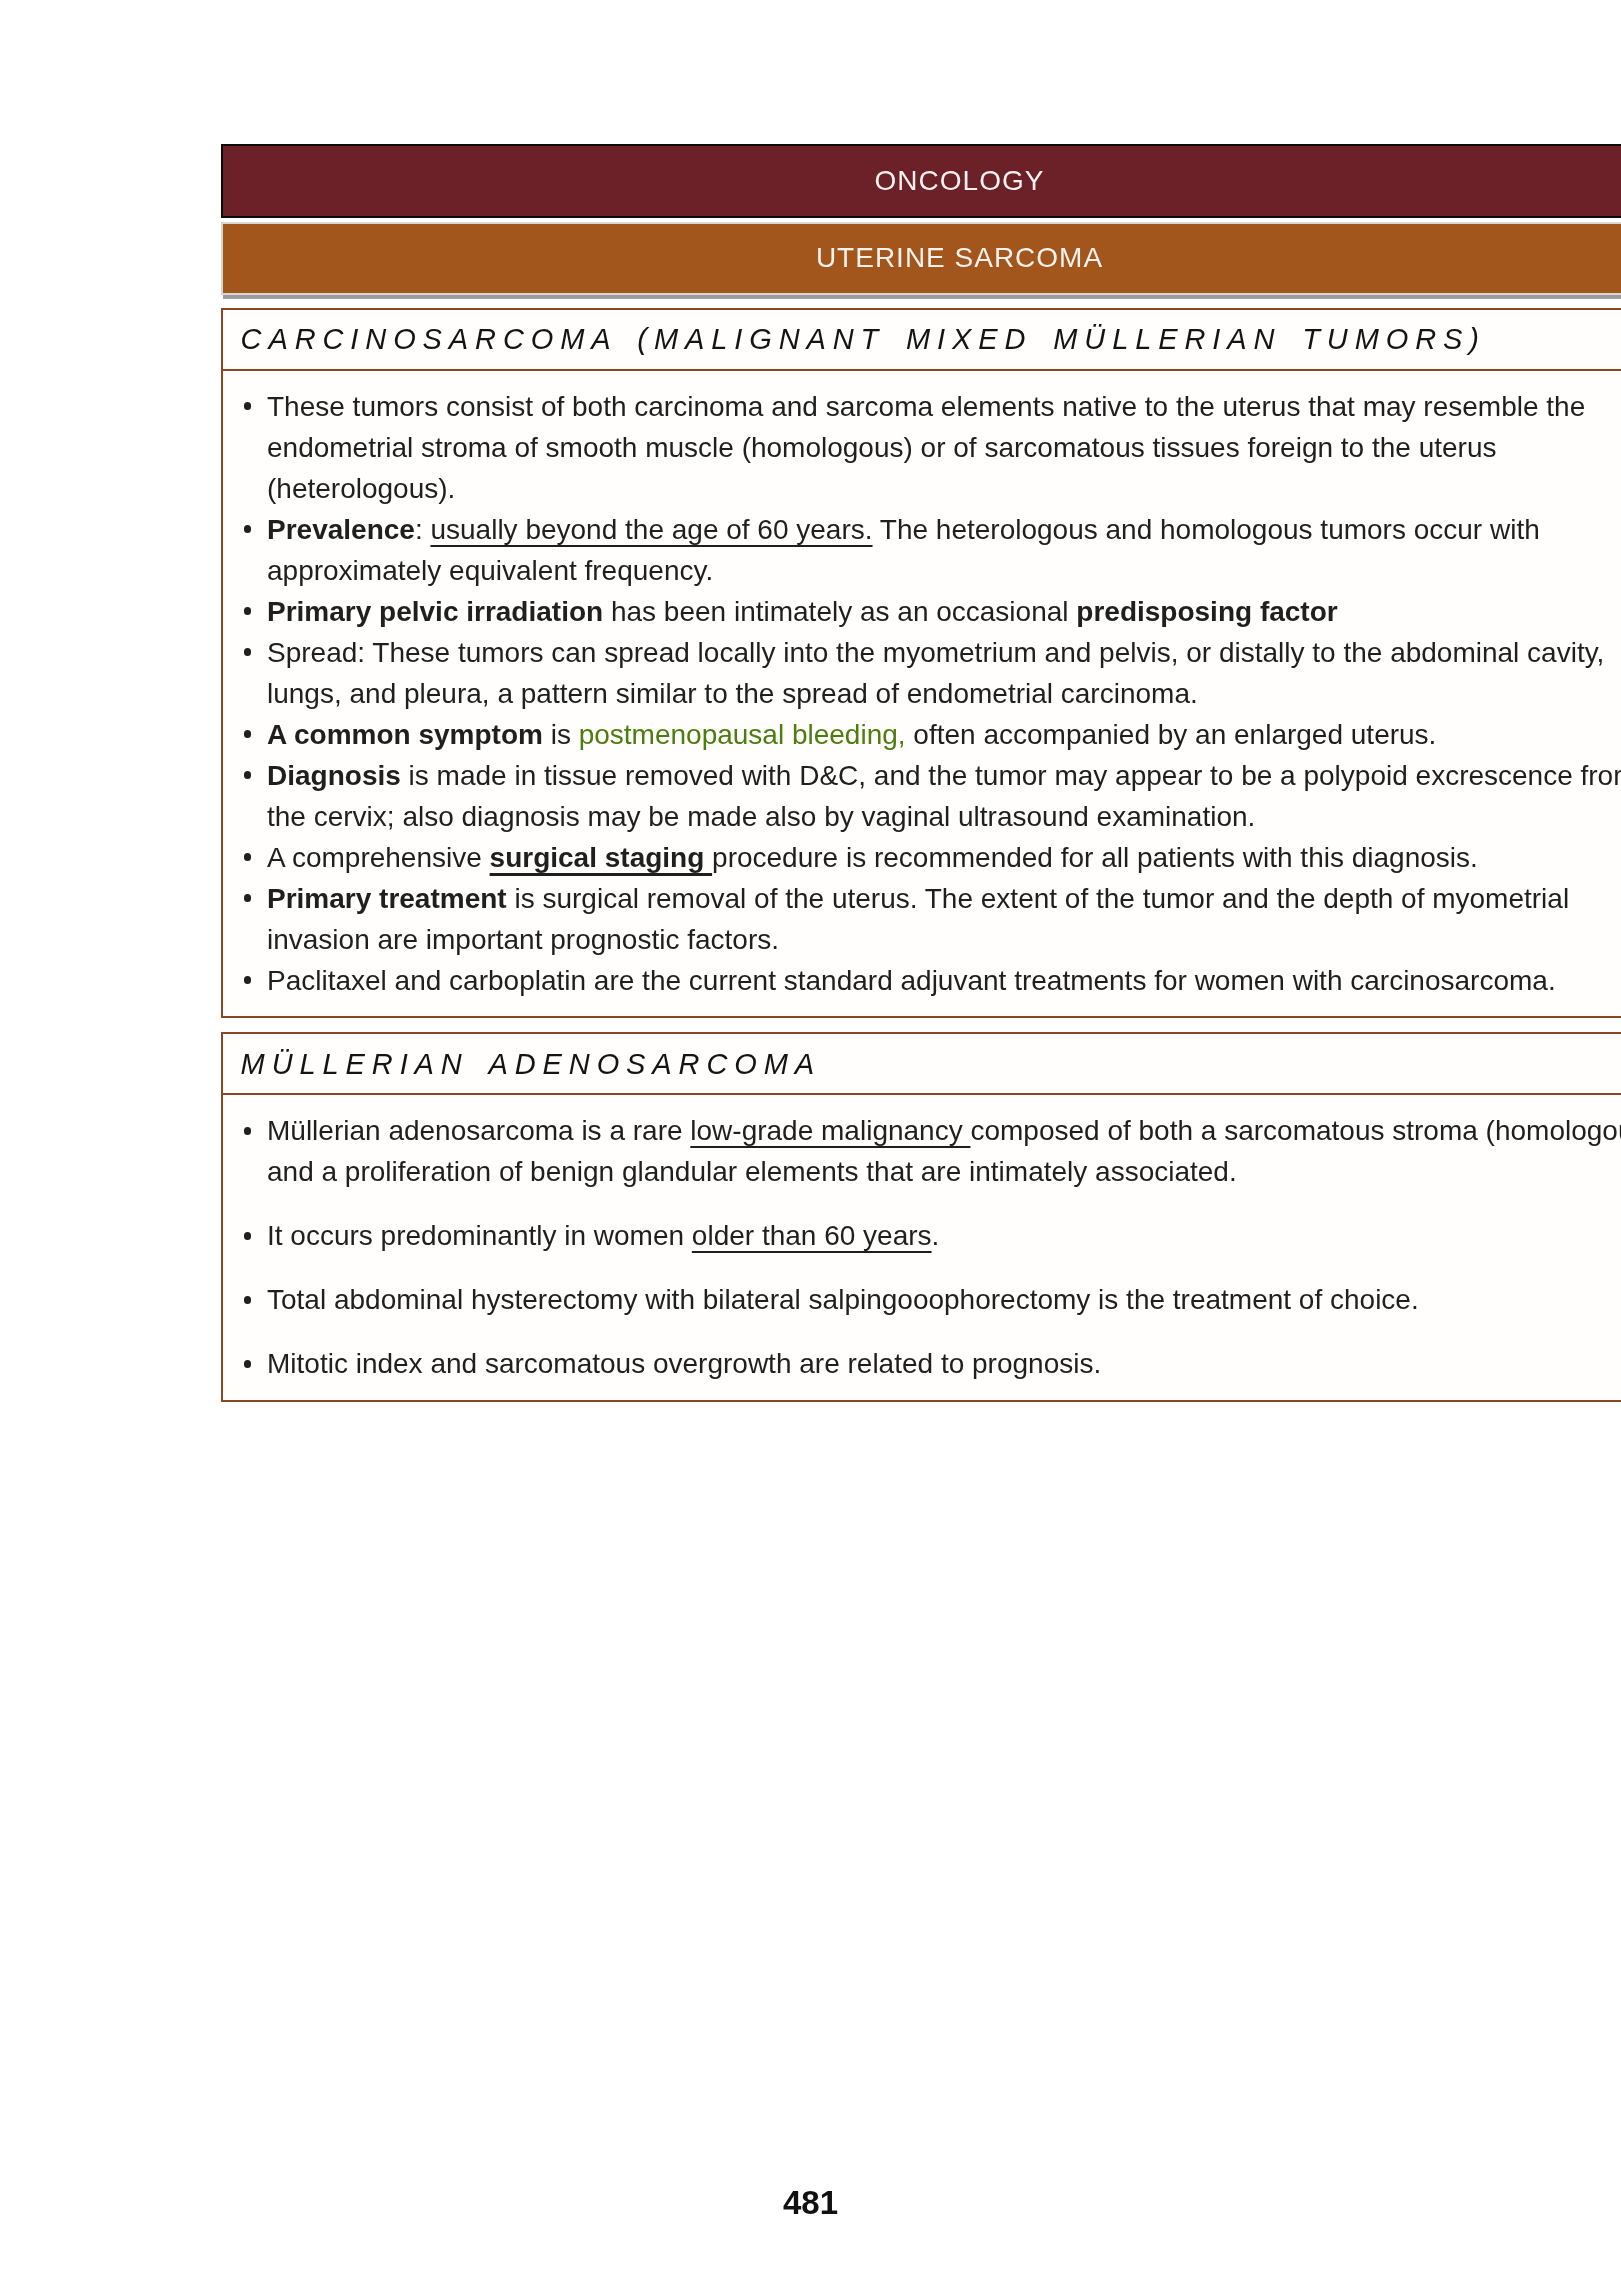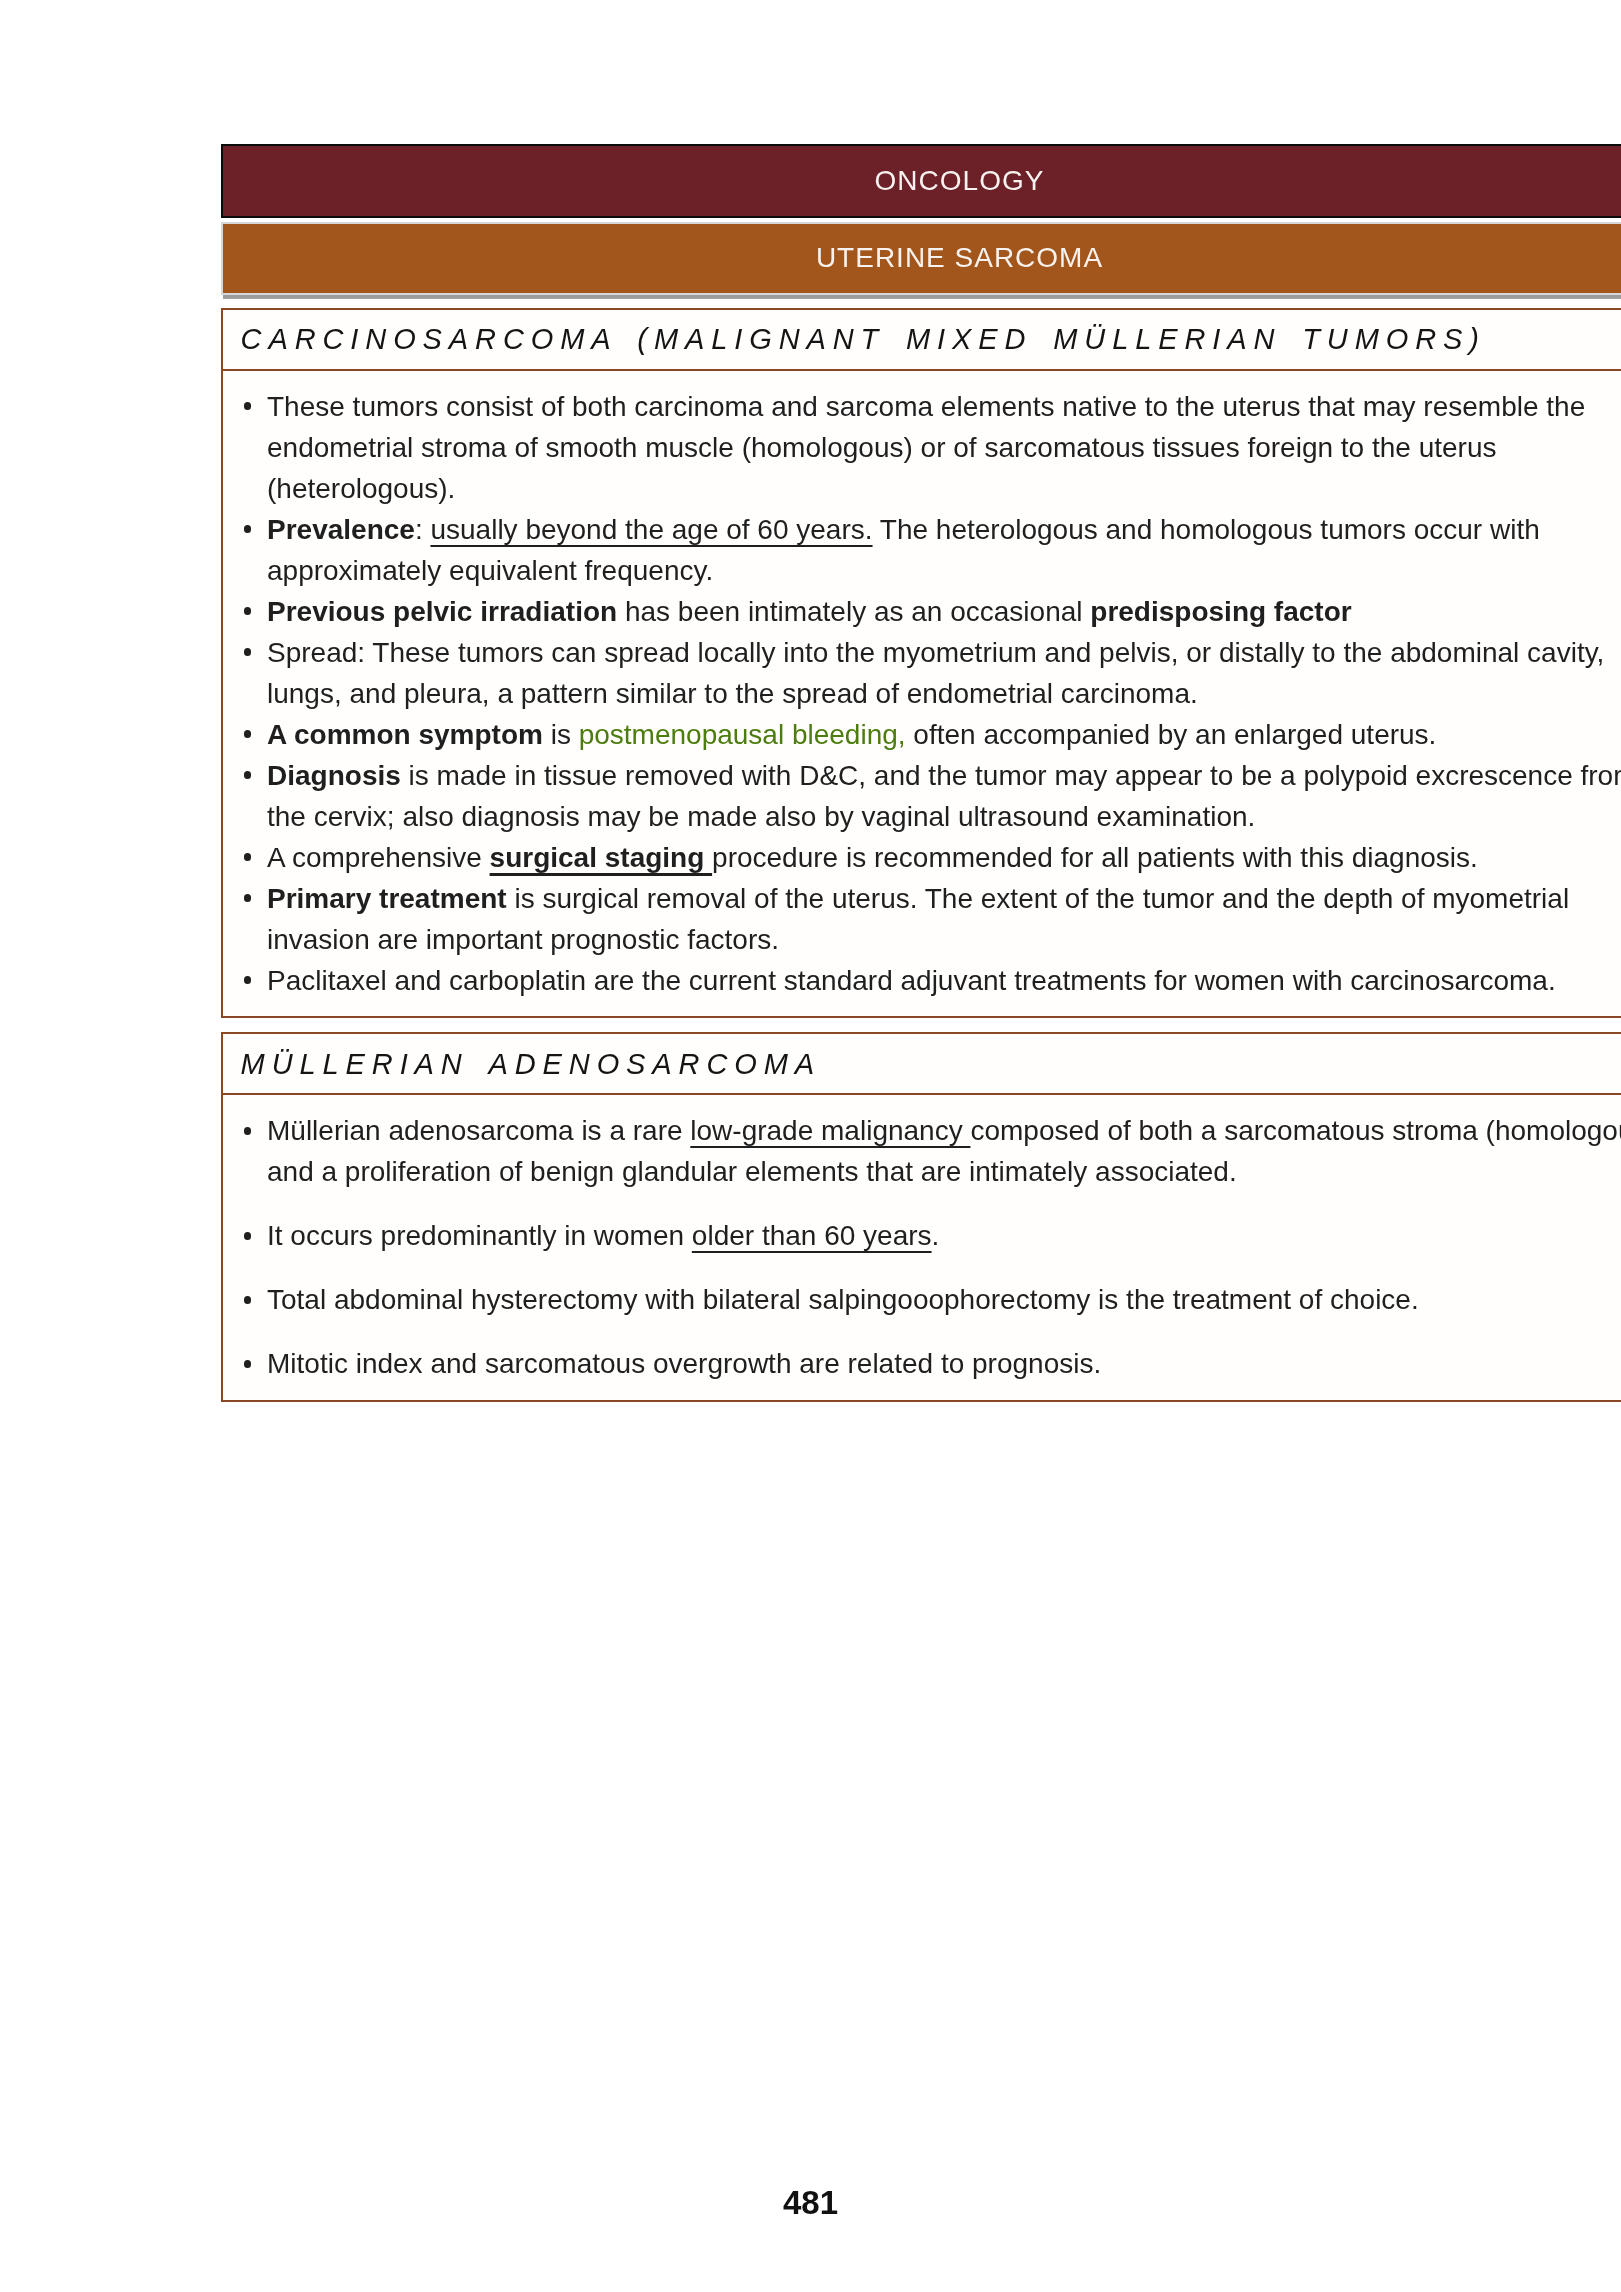--- a/index.html
+++ b/index.html
@@ -110,21 +110,21 @@
   <div class="banner banner-topic">
     <span>UTERINE SARCOMA</span>
   </div>
 
   <div class="section">
     <div class="section-title">CARCINOSARCOMA (MALIGNANT MIXED MÜLLERIAN TUMORS)</div>
     <div class="section-body">
       <ul class="bullets">
           <li><span class="dot"></span><span>These tumors consist of both carcinoma and sarcoma elements native to the uterus that may resemble the endometrial stroma of smooth muscle (homologous) or of sarcomatous tissues foreign to the uterus (heterologous).</span></li>
           <li><span class="dot"></span><span class="seg-b">Prevalence</span><span>: </span><span class="seg-u">usually beyond the age of 60 years.</span><span> The heterologous and homologous tumors occur with approximately equivalent frequency.</span></li>
-          <li><span class="dot"></span><span class="seg-b">Previous pelvic irradiation</span><span> has been intimately as an occasional </span><span class="seg-b">predisposing factor</span></li>
+          <li><span class="dot"></span><span class="seg-b">Primary pelvic irradiation</span><span> has been intimately as an occasional </span><span class="seg-b">predisposing factor</span></li>
           <li><span class="dot"></span><span>Spread: These tumors can spread locally into the myometrium and pelvis, or distally to the abdominal cavity, lungs, and pleura, a pattern similar to the spread of endometrial carcinoma.</span></li>
           <li><span class="dot"></span><span class="seg-b">A common symptom</span><span> is </span><span style="color: #4d7c0f;">postmenopausal bleeding,</span><span> often accompanied by an enlarged uterus.</span></li>
           <li><span class="dot"></span><span class="seg-b">Diagnosis</span><span> is made in tissue removed with D&amp;C, and the tumor may appear to be a polypoid excrescence from the cervix; also diagnosis may be made also by vaginal ultrasound examination.</span></li>
           <li><span class="dot"></span><span>A comprehensive </span><span class="seg-b seg-u">surgical staging </span><span>procedure is recommended for all patients with this diagnosis.</span></li>
           <li><span class="dot"></span><span class="seg-b">Primary treatment</span><span> is surgical removal of the uterus. The extent of the tumor and the depth of myometrial invasion are important prognostic factors.</span></li>
           <li><span class="dot"></span><span>Paclitaxel and carboplatin are the current standard adjuvant treatments for women with carcinosarcoma.</span></li>
         </ul>
     </div>
   </div>
 

